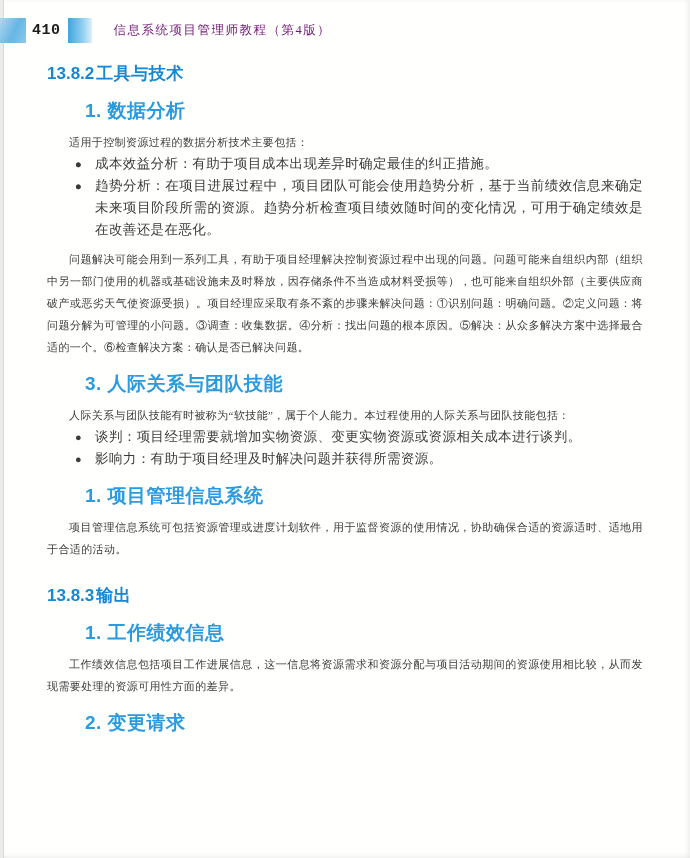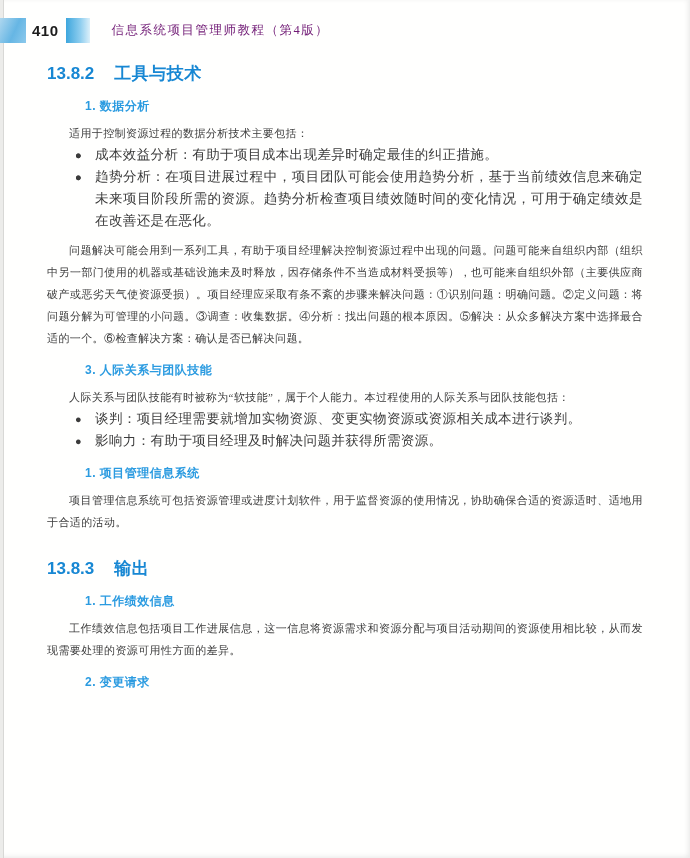--- a/index.html
+++ b/index.html
@@ -24,21 +24,21 @@
     display: flex;
     align-items: center;
     height: 26px;
     margin-bottom: 0;
   }
   .hblock1 {
     width: 26px; height: 25px;
     background: linear-gradient(115deg, #aed7ef 0%, #66b6e4 55%, #8cc9ec 100%);
   }
   .page-num {
-    font-family: Liberation Sans, sans-serif;
+    font-family: Liberation Mono, monospace;
     font-size: 15px;
     font-weight: 600;
     color: #1c1c1c;
     margin: 0 7px 0 6px;
     letter-spacing: 0.5px;
   }
   .hblock2 {
     width: 24px; height: 25px;
     background: linear-gradient(90deg, #3da6dd 0%, #8fceef 60%, #dcf0fa 100%);
     margin-right: 22px;
@@ -50,26 +50,26 @@
   }
   
   .section-title {
     margin: 19px 0 0 47px;
     font-family: "Liberation Sans", sans-serif;
     font-weight: bold;
     font-size: 17px;
     color: #1787d3;
     letter-spacing: 0.5px;
   }
-  .section-title .sec-no { margin-right: 20px; letter-spacing: 0; text-align: right; }
+  .section-title .sec-no { margin-right: 2px; letter-spacing: 0; text-align: right; }
   .sub-heading {
     margin: 13px 0 0 85px;
     font-family: "Liberation Sans", sans-serif;
     font-weight: bold;
-    font-size: 12px;
+    font-size: 19px;
     color: #2b9be0;
     letter-spacing: 0.5px;
   }
   
   .para {
     margin: 7px 47px 0 47px;
     font-size: 11px;
     line-height: 22px;
     color: #3b3b3b;
     letter-spacing: 0.4px;

